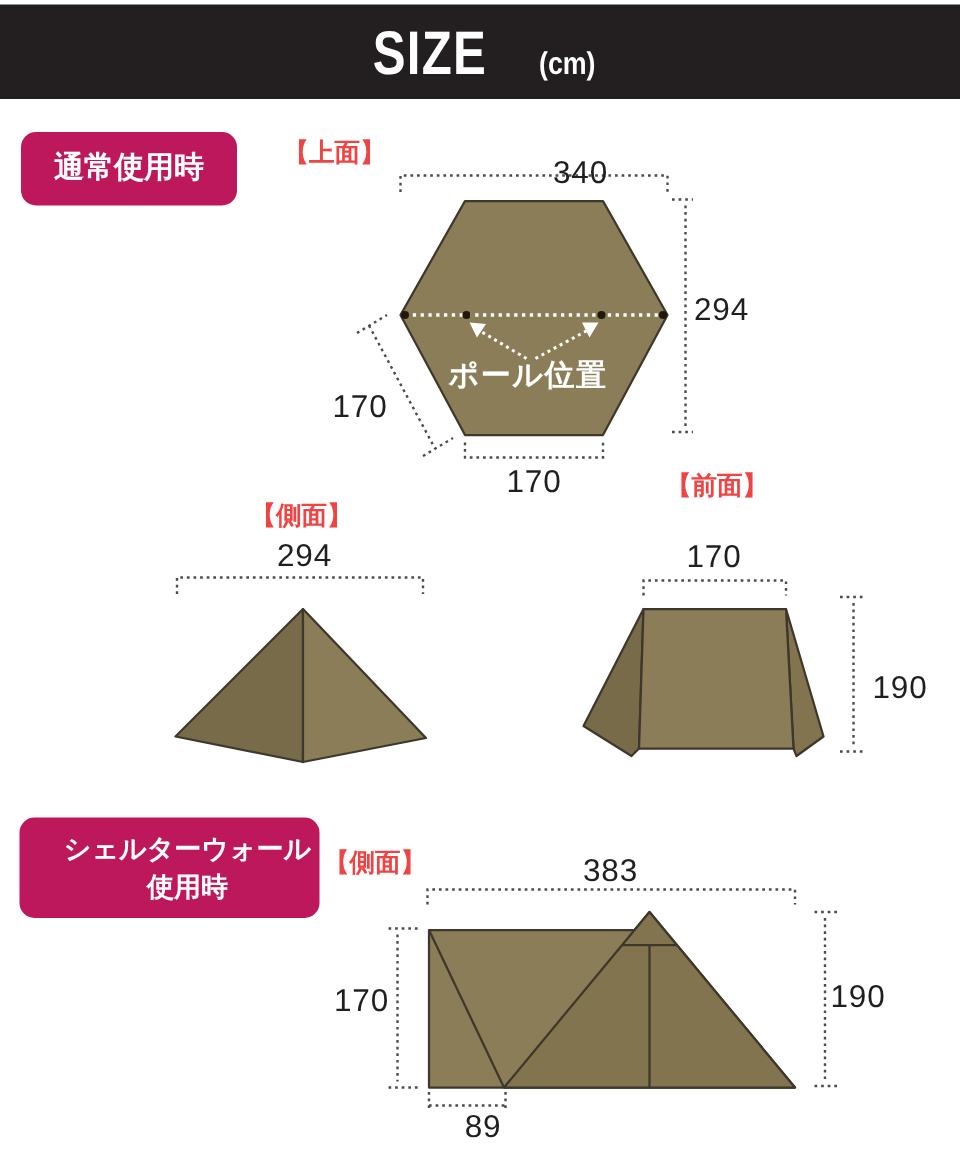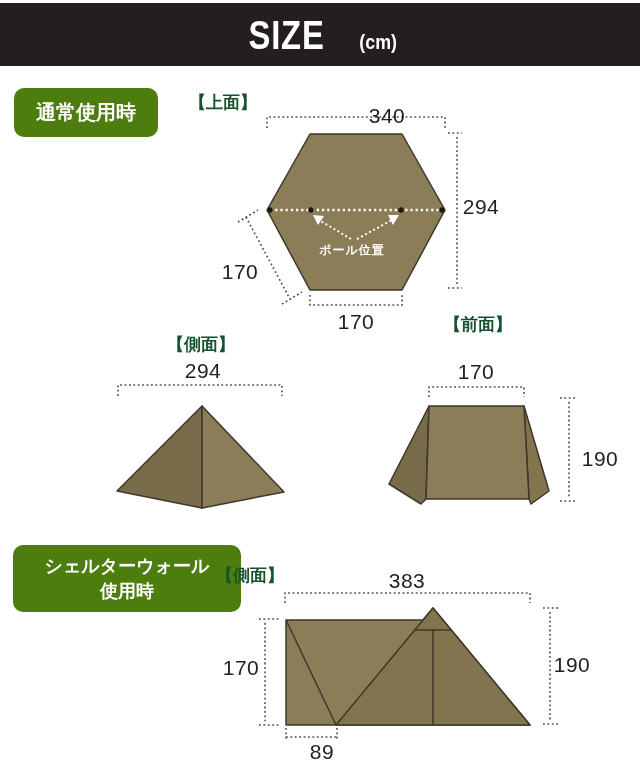--- a/index.html
+++ b/index.html
@@ -14,38 +14,38 @@
   }
   .header-inner{display:flex;align-items:baseline;gap:22px;margin-top:12px;}
   .header-title{
     font-size:41px;font-weight:800;letter-spacing:1px;line-height:1;
     display:inline-block;transform:scaleX(0.8);transform-origin:center;
   }
   .header-unit{font-size:21px;font-weight:700;letter-spacing:0px;line-height:1;
     display:inline-block;transform:scaleX(0.85);}
   .diagram-svg{position:absolute;left:0;top:0;}
   .badge{
-    position:absolute;background:#4d7c0f;color:#ffffff;border-radius:10px;
+    position:absolute;background:#be185d;color:#ffffff;border-radius:10px;
     display:flex;flex-direction:column;align-items:center;justify-content:center;
     font-weight:700;text-align:center;line-height:1.35;
   }
   .badge-normal{left:14px;top:88px;width:144px;height:49px;font-size:20px;}
-  .badge-shelter{left:13px;top:545px;width:228px;height:67px;font-size:18px;}
+  .badge-shelter{left:13px;top:545px;width:176px;height:67px;font-size:18px;padding-left:24px;}
   .vtitle{
     position:absolute;transform:translate(-50%,-50%);
-    color:#14532d;font-weight:700;font-size:17px;white-space:nowrap;
+    color:#ef4444;font-weight:700;font-size:17px;white-space:nowrap;
   }
   .num{
     position:absolute;transform:translate(-50%,-50%);
     color:#1f1f1f;font-size:21px;font-weight:400;white-space:nowrap;
     letter-spacing:0.5px;
   }
   .pole-label{
     position:absolute;transform:translate(-50%,-50%);
-    color:#ffffff;font-weight:700;font-size:12px;white-space:nowrap;
+    color:#ffffff;font-weight:700;font-size:20px;white-space:nowrap;
     letter-spacing:1px;
   }
   
   .shape{stroke:#3e372b;stroke-width:1.5;stroke-linejoin:round;}
   .f-main{fill:#8b7d57;}
   .f-dark{fill:#786b49;}
   .f-mid{fill:#82744f;}
   .dim{stroke:#4c4c4c;stroke-width:1.6;fill:none;stroke-dasharray:1.8 2.6;}
   .pole-line{stroke:#ffffff;stroke-width:2.4;stroke-dasharray:2.2 3;fill:none;}
   .pole-arrow{stroke:#ffffff;stroke-width:2;stroke-dasharray:2 2.6;fill:none;}

